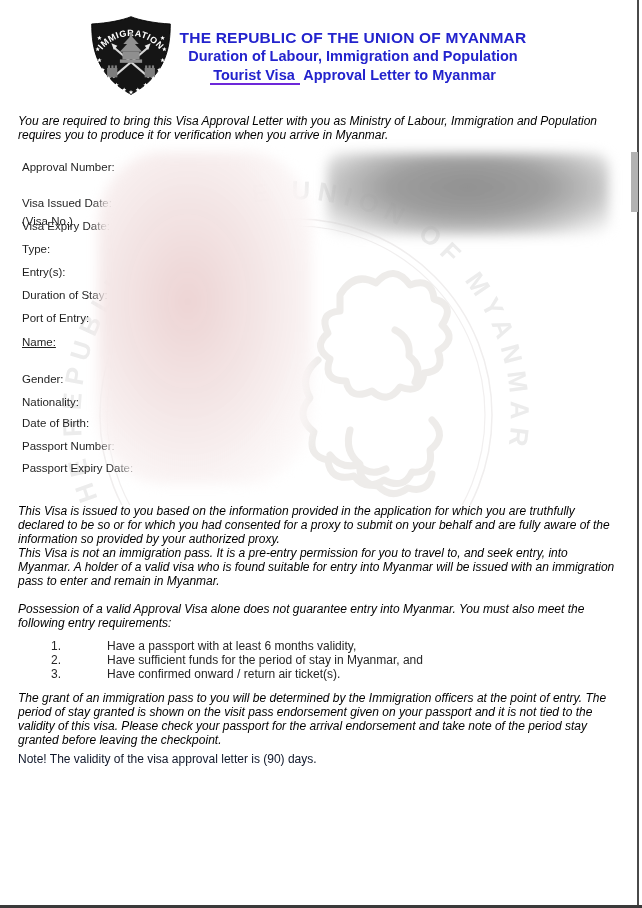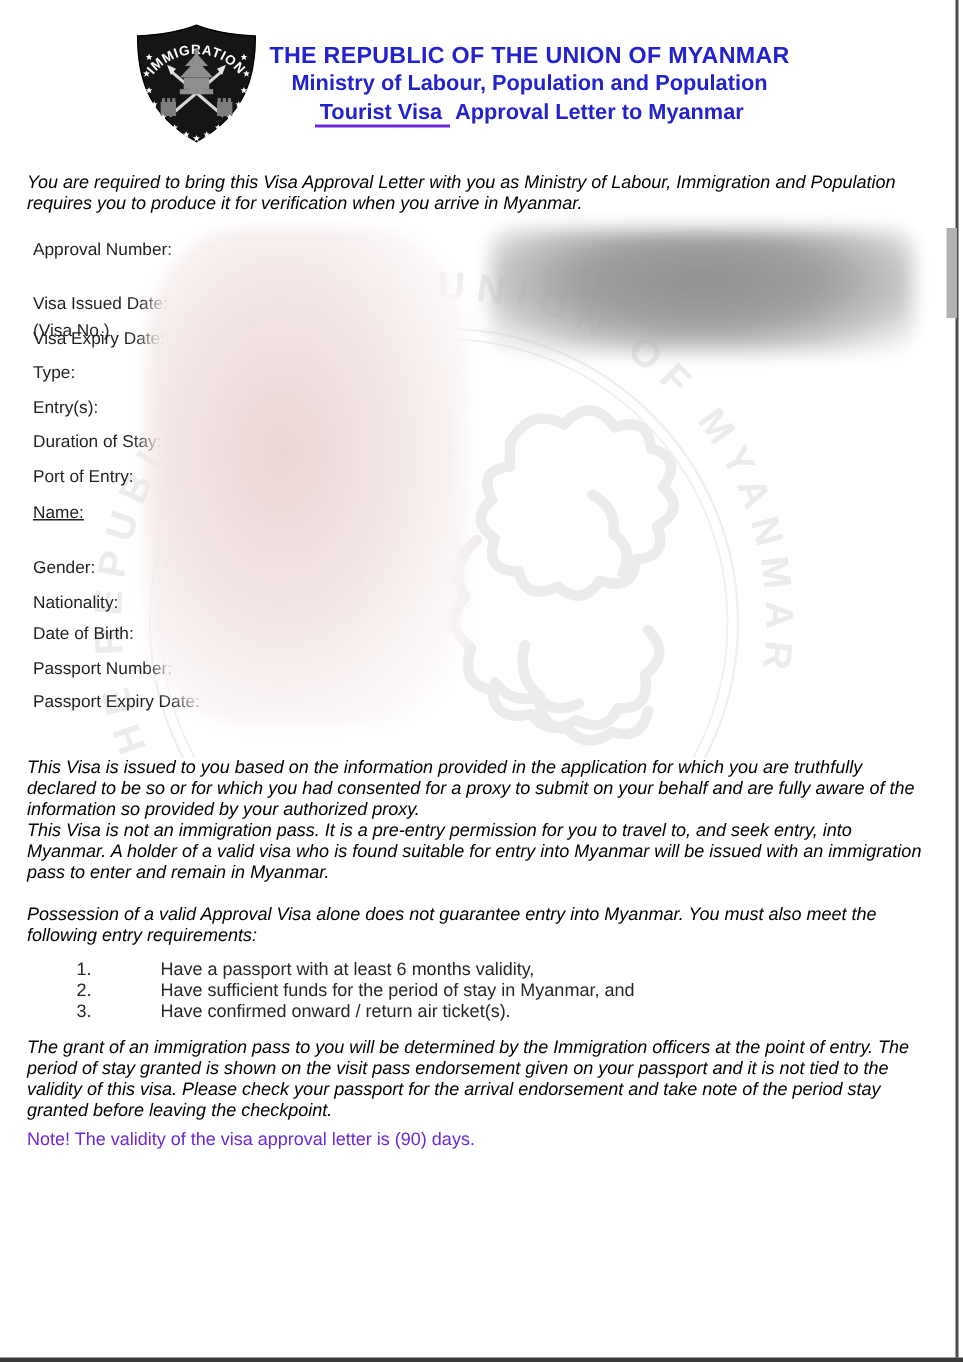--- a/index.html
+++ b/index.html
@@ -12,21 +12,21 @@
   #header-text{position:absolute;left:133px;top:28px;width:440px;text-align:center;z-index:5;color:#2323cd;font-weight:bold;}
   .h-line1{font-size:15.5px;line-height:19px;letter-spacing:.2px;}
   .h-line2{font-size:14.5px;line-height:19px;}
   .h-line3{font-size:14.5px;line-height:19px;}
   .underlined{border-bottom:2px solid #6d28d9;padding:0 5px 0 3px;}
   
   .para{position:absolute;left:18px;width:604px;font-size:12px;line-height:14px;color:#000000;z-index:2;font-style:italic;}
   .flabel{position:absolute;left:22px;font-size:11.5px;color:#1f1f1f;z-index:2;white-space:nowrap;}
   #reqs{position:absolute;left:51px;top:639px;font-size:12px;line-height:14.2px;color:#262626;z-index:2;}
   .req-num{display:inline-block;width:56px;}
-  #note{position:absolute;left:18px;top:752px;font-size:12px;color:#6d28d9;z-index:2;}
+  #note{position:absolute;left:18px;top:752px;font-size:12px;color:#0f172a;z-index:2;}
   
   #watermark-wrap{position:absolute;left:0;top:0;width:642px;height:505px;overflow:hidden;z-index:1;pointer-events:none;}
   
   #blur-pink{
     position:absolute;left:98px;top:152px;width:214px;height:332px;z-index:3;
     border-radius:30% / 22%;
     background:radial-gradient(ellipse at 42% 45%,
       rgba(236,210,210,0.96) 0%,
       rgba(244,231,231,0.97) 45%,
       rgba(250,244,244,0.92) 72%,
@@ -127,21 +127,21 @@
           <use href="#st" x="83" y="64"></use>
         <use href="#st" x="87" y="53"></use>
           <use href="#st" x="89" y="40"></use>
           <use href="#st" x="87" y="27"></use>
       </g>
     </svg>
   </div>
 
   <div id="header-text">
     <div class="h-line1">THE REPUBLIC OF THE UNION OF MYANMAR</div>
-    <div class="h-line2">Ministry of Labour, Population and Population</div>
+    <div class="h-line2">Duration of Labour, Immigration and Population</div>
     <div class="h-line3"><span class="underlined">Tourist Visa</span> <span>Approval Letter to Myanmar</span></div>
   </div>
 
   <div class="para" style="top:114px;">You are required to bring this Visa Approval Letter with you as Ministry of Labour, Immigration and Population requires you to produce it for verification when you arrive in Myanmar.</div>
 
   <div class="flabel" style="top:161px;">Approval Number:</div>
   <div class="flabel" style="top:175px;margin-top:40px;">(Visa No.)</div>
   <div class="flabel" style="top:197px;">Visa Issued Date:</div>
   <div class="flabel" style="top:220px;">Visa Expiry Date:</div>
   <div class="flabel" style="top:243px;">Type:</div>

